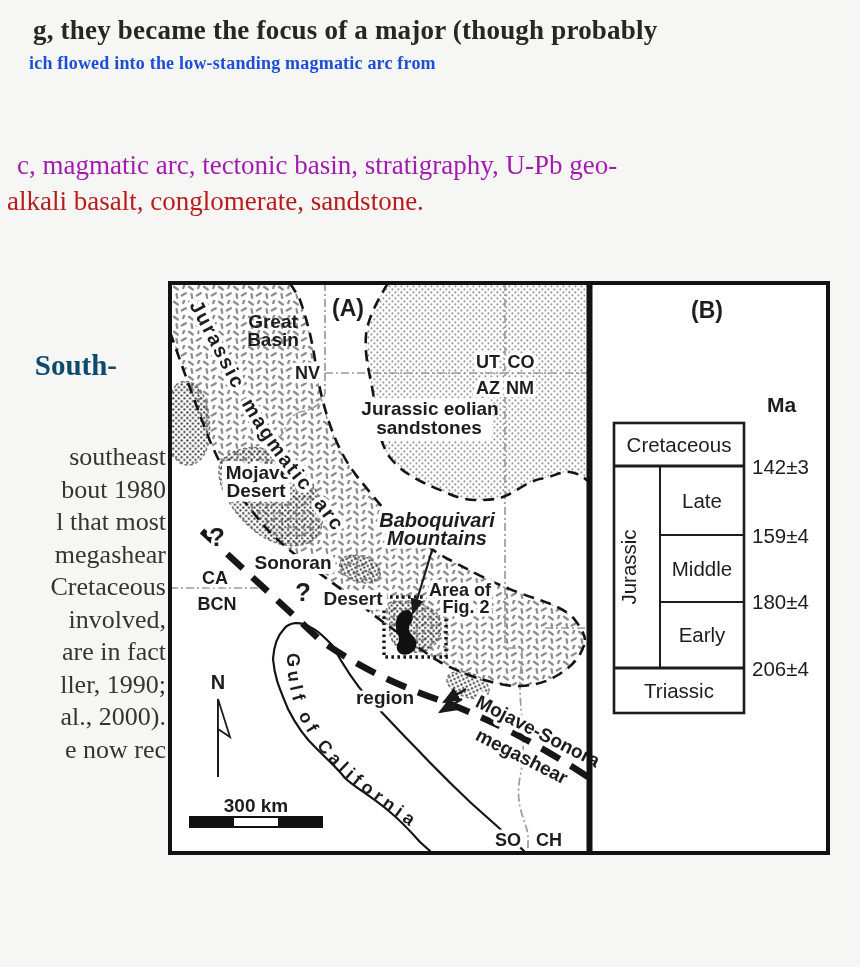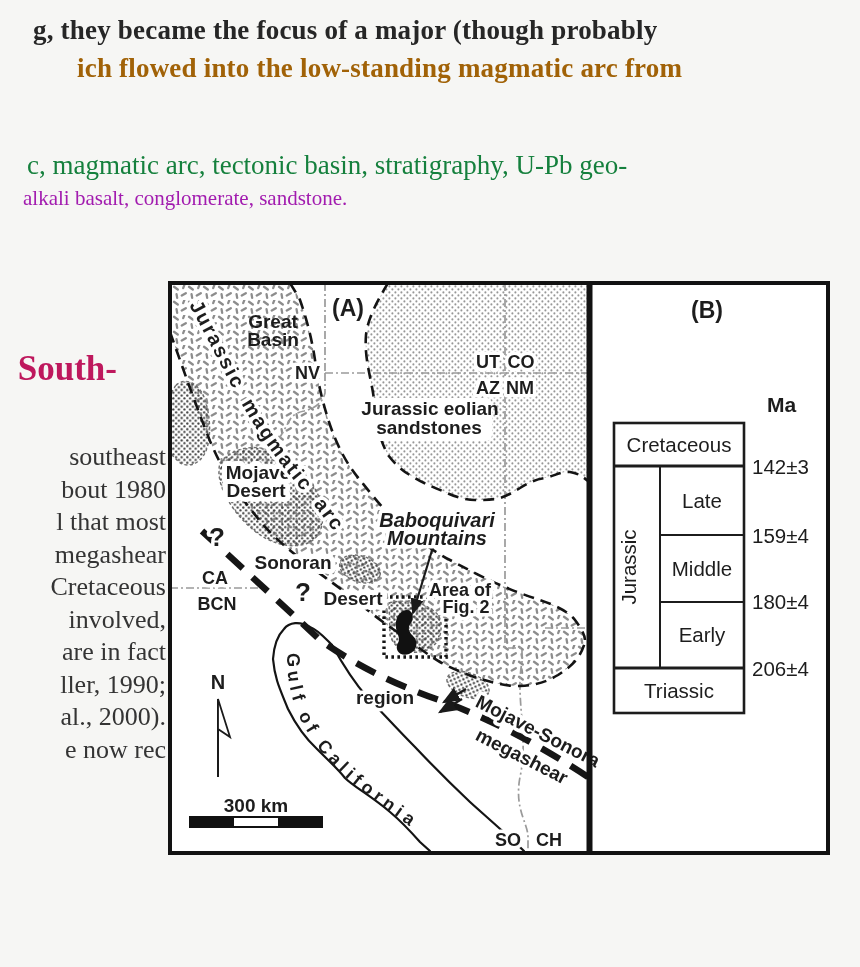--- a/index.html
+++ b/index.html
@@ -3,26 +3,26 @@
 <meta charset="utf-8">
 <style>
   html,body { margin:0; padding:0; }
   body {
     width:860px; height:967px; position:relative; overflow:hidden;
     background:#f6f6f4;
     font-family:"Liberation Serif", serif;
   }
   .txtline { position:absolute; white-space:nowrap; }
   .top1 { left:33px; top:15px;  font-size:27px; font-weight:700; color:#262626; letter-spacing:.2px;font-family:Liberation Serif, serif;}
-  .top2 { left:29px; top:53px;  font-size:27px; font-weight:700; color:#a16207; letter-spacing:.2px;margin-left:48px;}
-  .kw1  { left:27px; top:150px; font-size:27px; color:#15803d; }
-  .kw2  { left:23px; top:186px; font-size:21px; color:#a21caf; }
+  .top2 { left:29px; top:53px;  font-size:18px; font-weight:700; color:#1d4ed8; letter-spacing:.2px;}
+  .kw1  { left:17px; top:150px; font-size:27px; color:#a21caf; }
+  .kw2  { left:7px; top:186px; font-size:27px; color:#b91c1c; }
   .leftcol-head {
     position:absolute; left:0; top:349px; width:117px; text-align:right;
-    font-size:35px; font-weight:700; color:#be185d;
+    font-size:29px; font-weight:700; color:#0c4a6e;
   }
   .leftcol {
     position:absolute; left:0; top:441px; width:134px; text-align:right;
     font-size:26px; line-height:32.5px; color:#343434; overflow:hidden;padding-left:32px;
   }
   .figure {
     position:absolute; left:168px; top:281px; width:662px; height:574px;
     background:#ffffff; border:4px solid #121212; box-sizing:border-box;
   }
   svg text { font-family:"Liberation Sans", sans-serif; fill:#1d1d1d; }

